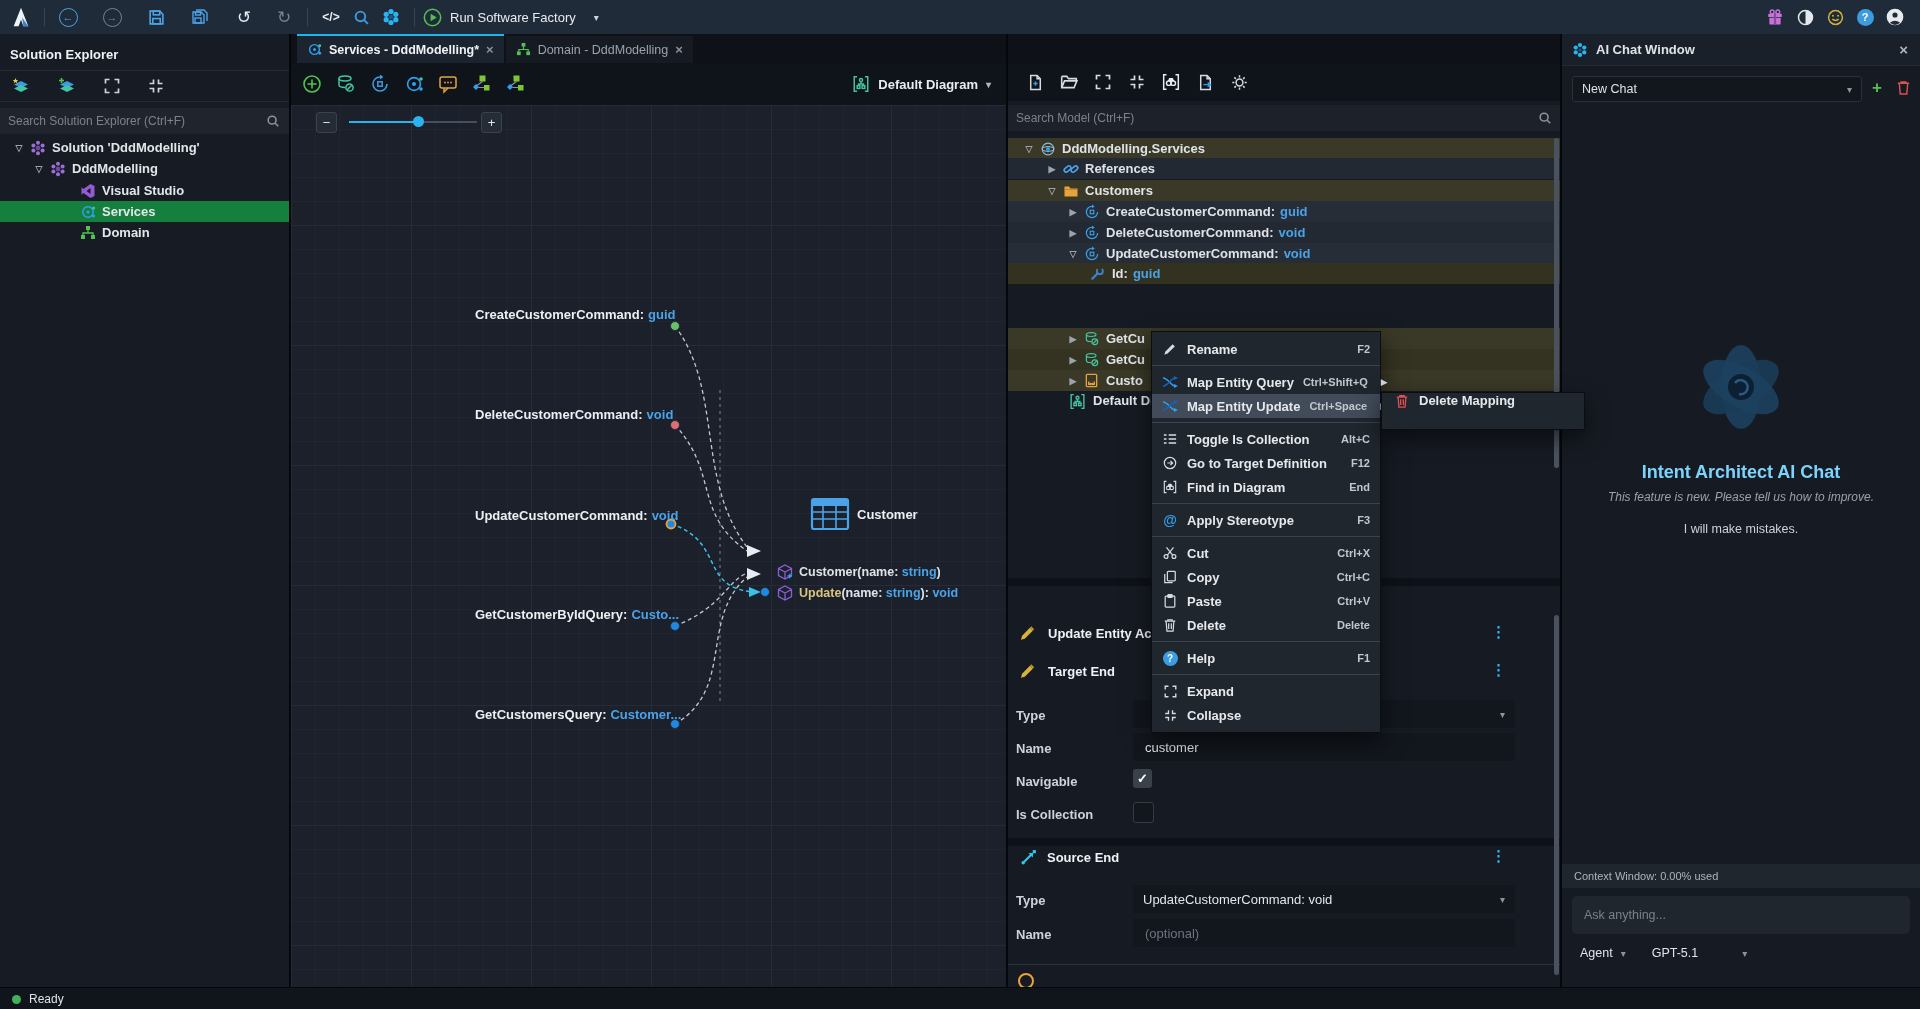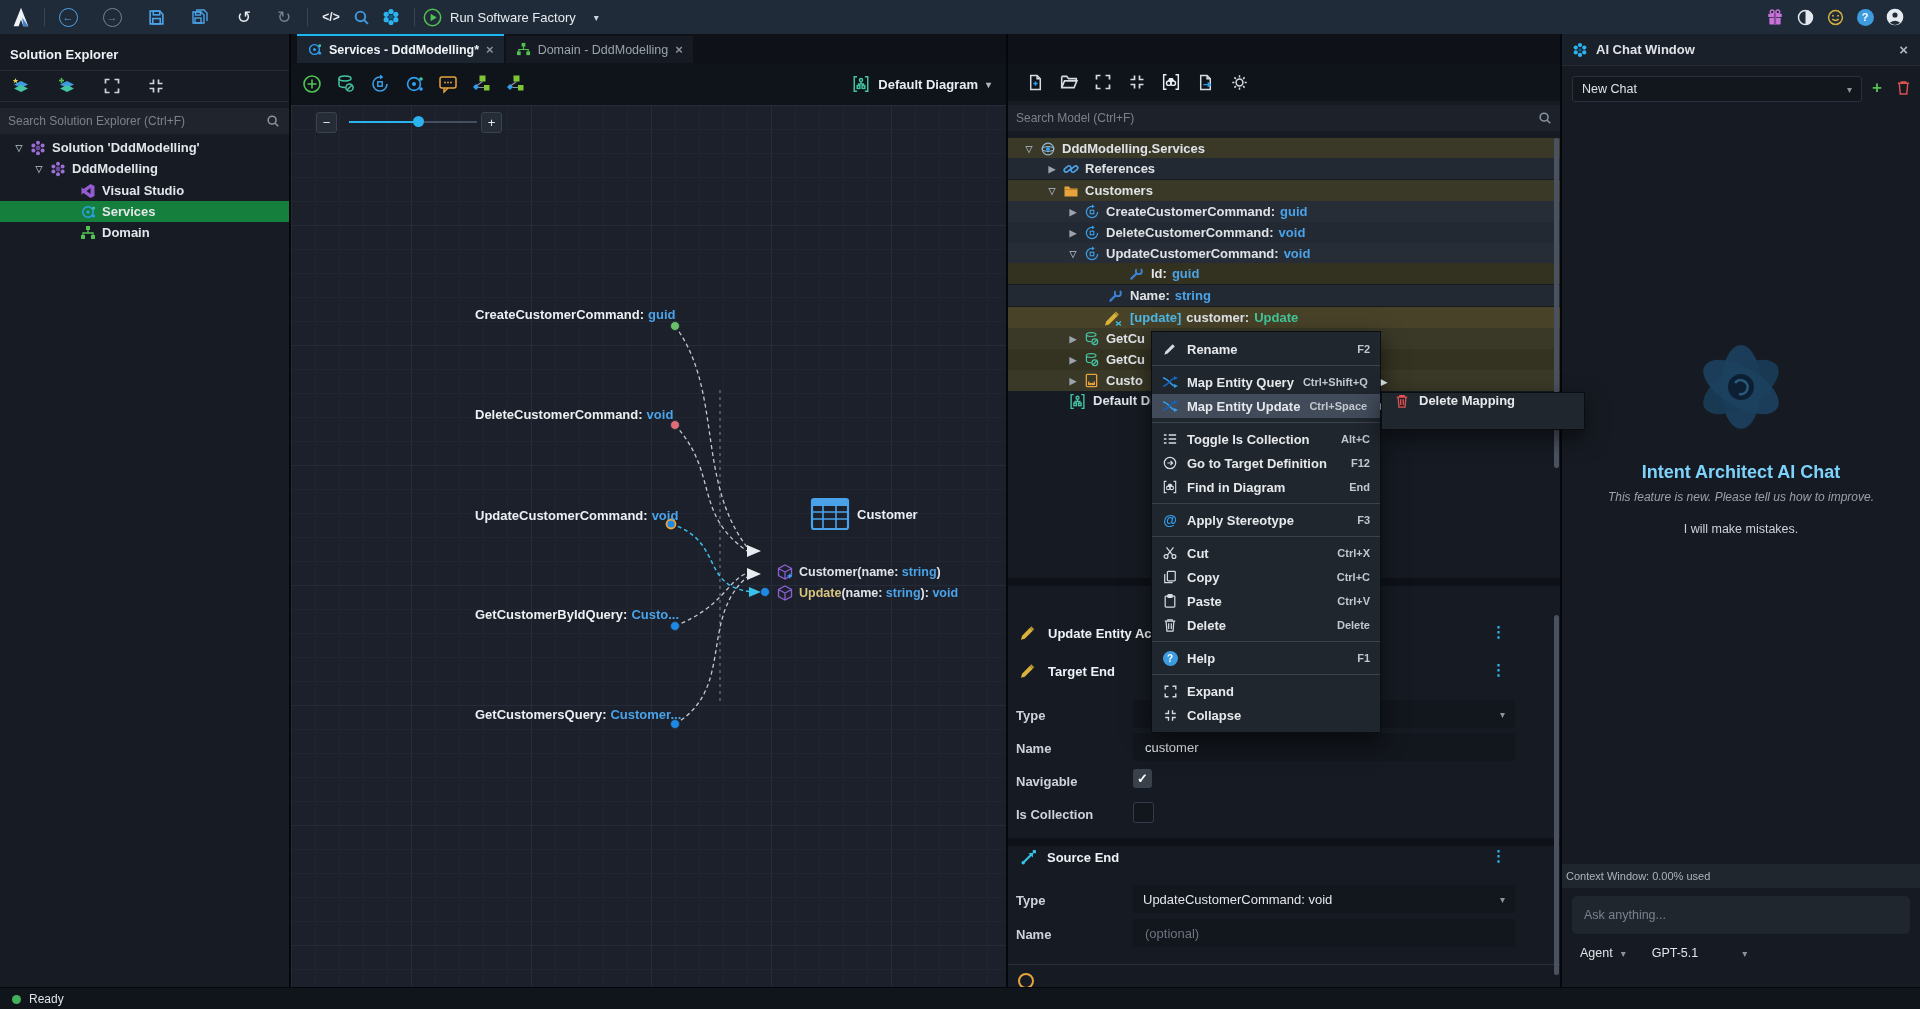--- a/index.html
+++ b/index.html
@@ -71,21 +71,21 @@
   .milabel{color:#e6e9ec;font-weight:600;flex:1;white-space:nowrap}
   .misc{color:#c2c7cd;font-size:11px;font-weight:600;white-space:nowrap}
   .miarr{color:#cfd4da;font-size:9px;margin-left:4px}
   .msep{height:1px;background:#3a424d;margin:4px 0}
   .mic{width:16px;height:16px;display:flex;align-items:center;justify-content:center;flex:0 0 auto}
   .submenu{left:1381px;top:392px;width:178px;height:36px;background:#20262e;border:1px solid #0a0d12;box-shadow:0 8px 22px rgba(0,0,0,.55);z-index:51;display:flex;padding:0 12px;gap:9px}
   
   .chat{left:1562px;top:34px;width:358px;height:953px;background:#161b23}
   .chathead{position:absolute;left:0;top:0;width:358px;height:32px;display:flex;align-items:center;gap:8px;padding-left:10px;background:#1a2029;border-bottom:1px solid #242b35;box-sizing:border-box}
   .chatsel{position:absolute;left:10px;top:42px;width:290px;height:25px;background:#12161d;border:1px solid #2a313c;border-radius:3px;display:flex;align-items:center;padding:12px 9px;color:#dfe3e8;font-size:12.5px;box-sizing:border-box}
-  .ctxbar{position:absolute;left:0;top:830px;width:358px;height:24px;background:#20262e;display:flex;align-items:center;padding-left:4px;color:#aeb4bb;font-size:11px;box-sizing:border-box}
+  .ctxbar{position:absolute;left:0;top:830px;width:358px;height:24px;background:#20262e;display:flex;align-items:center;padding-left:12px;color:#aeb4bb;font-size:11px;box-sizing:border-box}
   .askbox{position:absolute;left:10px;top:862px;width:338px;height:38px;background:#20262e;border-radius:5px;display:flex;align-items:center;box-sizing:border-box}
   .askbox input{width:100%;background:transparent;border:0;outline:0;color:#cfd4da;font-family:inherit;font-size:12.5px;padding:0 12px}
   .askbox input::placeholder{color:#79818c}
   .agrow{position:absolute;left:18px;top:912px;width:330px;display:flex;align-items:center;gap:8px;font-size:12.5px;color:#dfe3e8}
   .vdiv{width:2px;background:#05070a;top:34px;height:953px}
 </style>
 </head>
 <body>
 
 <div class="abs topbar">
@@ -591,51 +591,29 @@
     <span class="ig">
         <svg width="16" height="16" viewBox="0 0 20 20" fill="none">
           <path d="M17 10 A7 7 0 1 1 10 3" stroke="#3d9be0" stroke-width="1.6"></path>
           <polygon points="10,0.6 13.4,3 10,5.4" fill="#2f9ff0"></polygon>
           <rect x="7.8" y="7.8" width="4.4" height="4.4" stroke="#3d9be0" stroke-width="1.5"></rect>
         </svg>
       </span>
     <span>UpdateCustomerCommand:</span>
       <span class="sp t-blue">void</span>
   </div>
-  <div class="trow" style="top:200px;padding-left:117px;background:#33311f">
+  <div class="trow" style="top:200px;padding-left:78px;background:#33311f">
     <span class="ig">
         <svg width="15" height="15" viewBox="0 0 16 16" fill="none" stroke="#3b82d4">
           <path d="M2.5 13.5 L8 8" stroke-width="2.4" stroke-linecap="round"></path>
           <circle cx="10.5" cy="5.5" r="3.2" stroke-width="2" stroke-dasharray="12 5"></circle>
         </svg>
       </span>
     <span>Id:</span>
       <span class="sp t-blue">guid</span>
-  </div>
-  <div class="trow" style="top:222px;padding-left:96px;background:#232932">
-    <span class="ig">
-        <svg width="15" height="15" viewBox="0 0 16 16" fill="none" stroke="#3b82d4">
-          <path d="M2.5 13.5 L8 8" stroke-width="2.4" stroke-linecap="round"></path>
-          <circle cx="10.5" cy="5.5" r="3.2" stroke-width="2" stroke-dasharray="12 5"></circle>
-        </svg>
-      </span>
-    <span>Name:</span>
-      <span class="sp t-blue">string</span>
-  </div>
-  <div class="trow" style="top:244px;padding-left:92px;background:#474228">
-    <span class="ig" style="width:20px">
-        <svg width="19" height="17" viewBox="0 0 19 16">
-          <polygon points="1,15 2.2,11 10.5,2.5 13.5,5.5 5,14" fill="#d9b23c"></polygon>
-          <path d="M10.5 2.5 L12 1 L15 4 L13.5 5.5 Z" fill="#b8922a"></path>
-          <path d="M12 11 L17 15 M17 11 L12 15" stroke="#3bc0ea" stroke-width="1.4"></path>
-        </svg>
-      </span>
-    <span class="t-cyan">[update]</span>
-    <span class="sp">customer:</span>
-    <span class="sp t-green">Update</span>
   </div>
   <div class="trow" style="top:265px;padding-left:58px;background:#3a3826">
     <span class="caret">▶</span>
     <span class="ig">
         <svg width="16" height="16" viewBox="0 0 20 20" fill="none" stroke="#45c4a3" stroke-width="1.5">
           <ellipse cx="9" cy="4.5" rx="6" ry="2.4"></ellipse>
           <path d="M3 4.5 V11 C3 12.3 5.7 13.4 9 13.4"></path>
           <circle cx="13.5" cy="13.5" r="3.6"></circle>
           <path d="M11.2 15.8 L15.8 11.2"></path>
         </svg>

